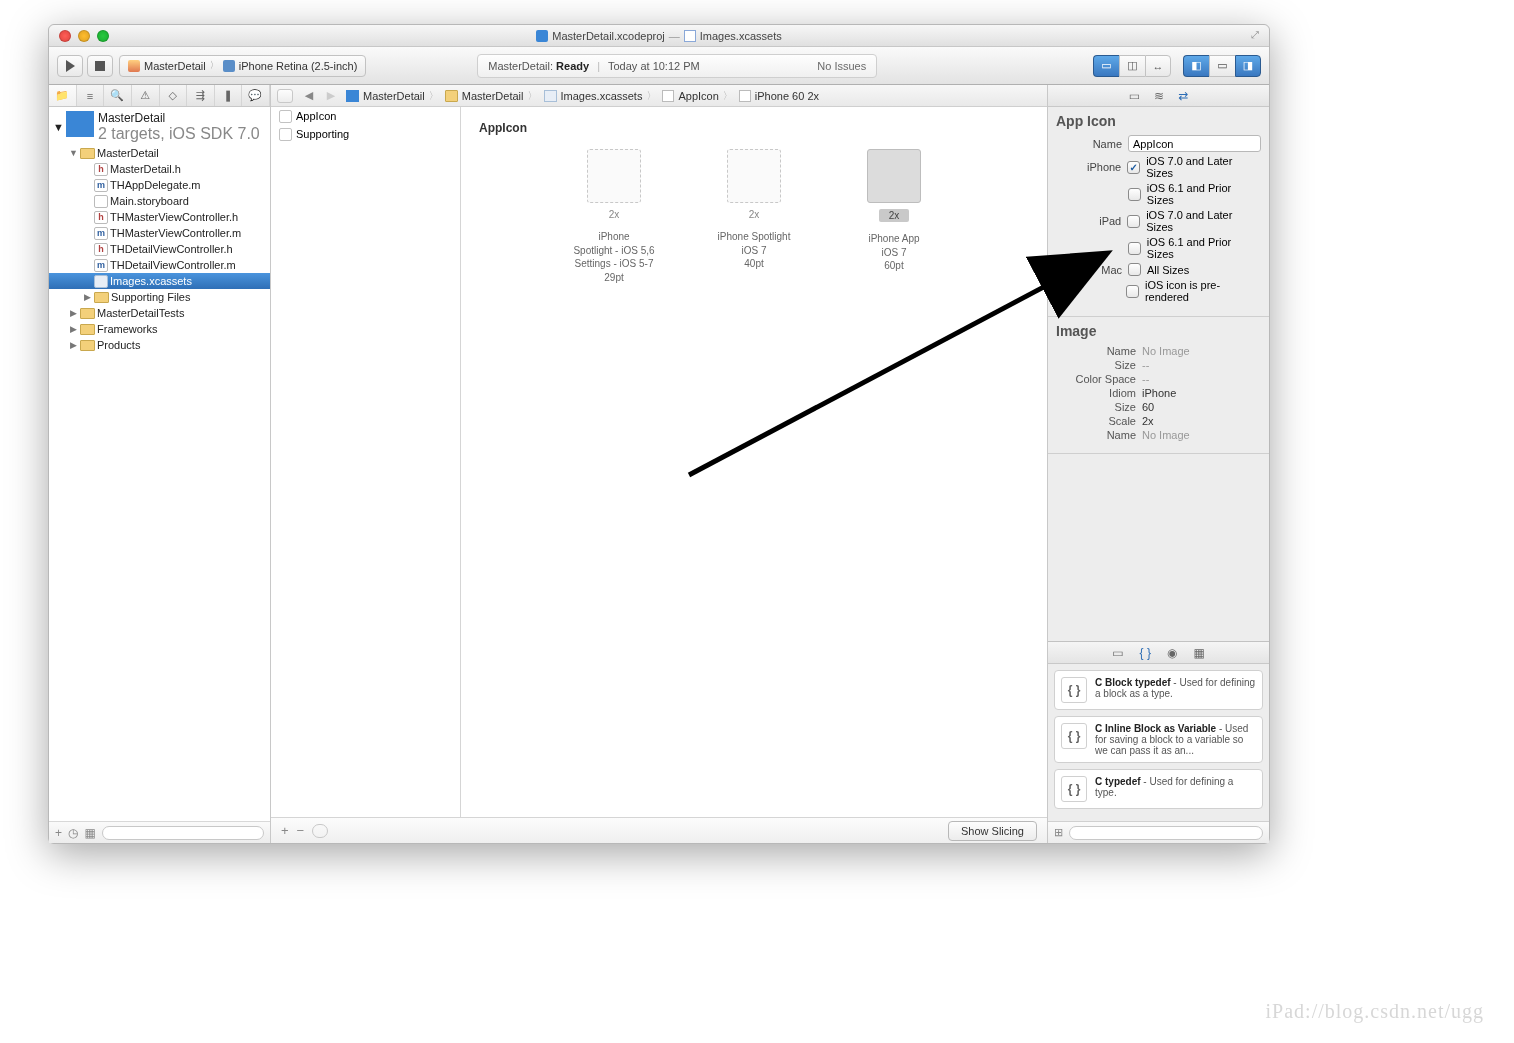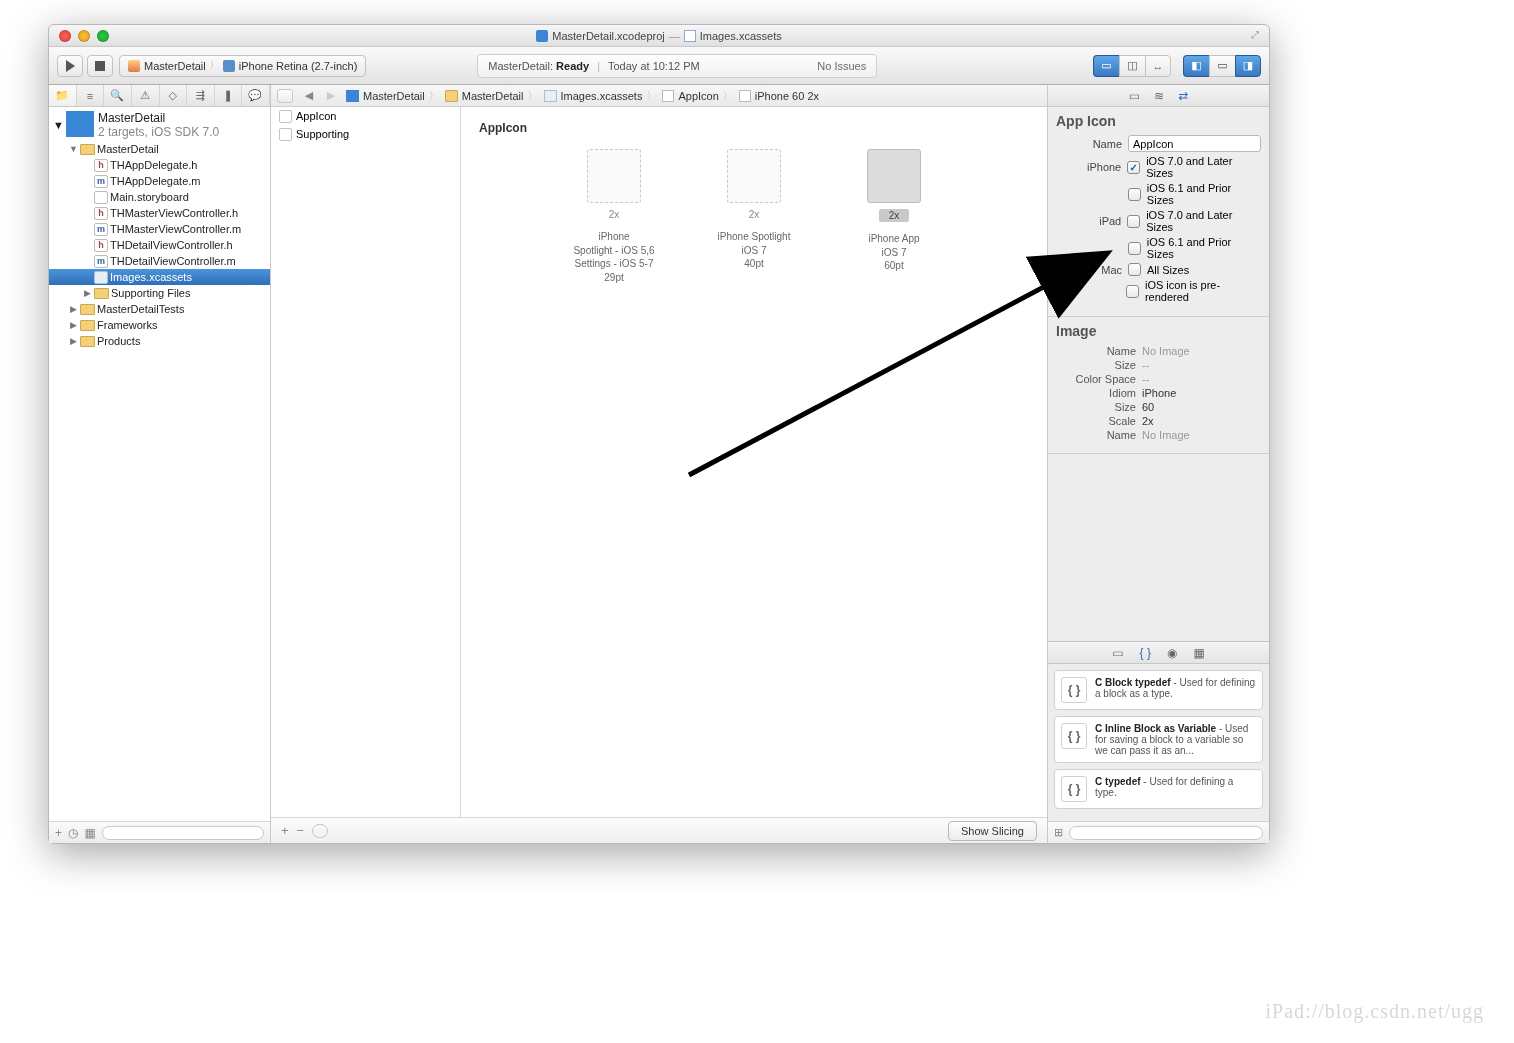--- a/index.html
+++ b/index.html
@@ -53,21 +53,21 @@
   .ic.proj{background:#3a86d6;}
   .ic.folder{width:15px;height:11px;background:#f3d07a;border:1px solid #c9a84e;border-radius:1px;position:relative;}
   .ic.h{background:#fff;border:1px solid #bbb;color:#b04040;font-weight:bold;}
   .ic.m{background:#fff;border:1px solid #bbb;color:#3060a0;font-weight:bold;}
   .ic.sb{background:#fff;border:1px solid #bbb;}
   .ic.xc{background:#e8eef6;border:1px solid #a8bfd8;}
   .proj-head{display:flex;align-items:flex-start;padding:2px 4px;}
   .proj-head .ic.proj{width:28px;height:26px;margin-right:4px;}
   .proj-head .ph-txt{display:flex;flex-direction:column;}
   .proj-head .ph-name{font-size:12px;color:#222;}
-  .proj-head .ph-sub{font-size:12px;color:#888;}
+  .proj-head .ph-sub{font-size:16px;color:#888;}
   .proj-head .tri{align-self:center;margin-right:2px;}
   .nav-filter { height: 22px; border-top: 1px solid #d8d8d8; background: linear-gradient(#fafafa,#ececec); display:flex; align-items:center; padding:0 6px; gap:6px; font-size:12px; color:#888;}
   .nav-filter .pill{height:14px;border:1px solid #c8c8c8;border-radius:7px;flex:1;background:#fff;}
   
   .editor { flex: 1; display: flex; flex-direction: column; }
   .jumpbar { height: 22px; background: linear-gradient(#f7f7f7,#e9e9e9); border-bottom: 1px solid #cfcfcf; display: flex; align-items: center; font-size: 11px; color: #333; padding: 0 6px; gap: 2px;}
   .jumpbar .jb{display:flex;align-items:center;gap:2px;padding:0 3px;}
   .jumpbar .jb .sep{color:#aaa;font-size:10px;margin-left:2px;}
   .jumpbar .nav-arr{width:20px;text-align:center;color:#888;}
   .jumpbar .sq{width:16px;height:14px;border:1px solid #c8c8c8;border-radius:3px;background:linear-gradient(#fdfdfd,#ededed);margin-right:4px;}
@@ -144,21 +144,21 @@
         </div>
       <div class="tbtn">
           <div class="stop"></div>
         </div>
     </div>
     <div class="scheme">
       <span class="app-ic"></span>
       <span>MasterDetail</span>
       <span class="gt">〉</span>
       <span class="dev-ic"></span>
-      <span>iPhone Retina (2.7-inch)</span>
+      <span>iPhone Retina (2.5-inch)</span>
     </div>
     <div class="status">
       <div class="st-main">
         <span>MasterDetail:</span>&nbsp;
         <b>Ready</b>
         <span class="divider">|</span>
         <span>Today at 10:12 PM</span>
       </div>
       <span class="noissues">No Issues</span>
     </div>
@@ -200,21 +200,21 @@
         </div>
         <div id="tree-rows">
             <div class="tree-row" style="padding-left: 20px;">
               <span class="tri">▼</span>
               <span class="ic folder"></span>
               <span>MasterDetail</span>
             </div>
             <div class="tree-row" style="padding-left: 34px;">
               <span class="tri"></span>
               <span class="ic h">h</span>
-              <span>THAppDelegate.h</span>
+              <span>MasterDetail.h</span>
             </div>
             <div class="tree-row" style="padding-left: 34px;">
               <span class="tri"></span>
               <span class="ic m">m</span>
               <span>THAppDelegate.m</span>
             </div>
             <div class="tree-row" style="padding-left: 34px;">
               <span class="tri"></span>
               <span class="ic sb"></span>
               <span>Main.storyboard</span>

